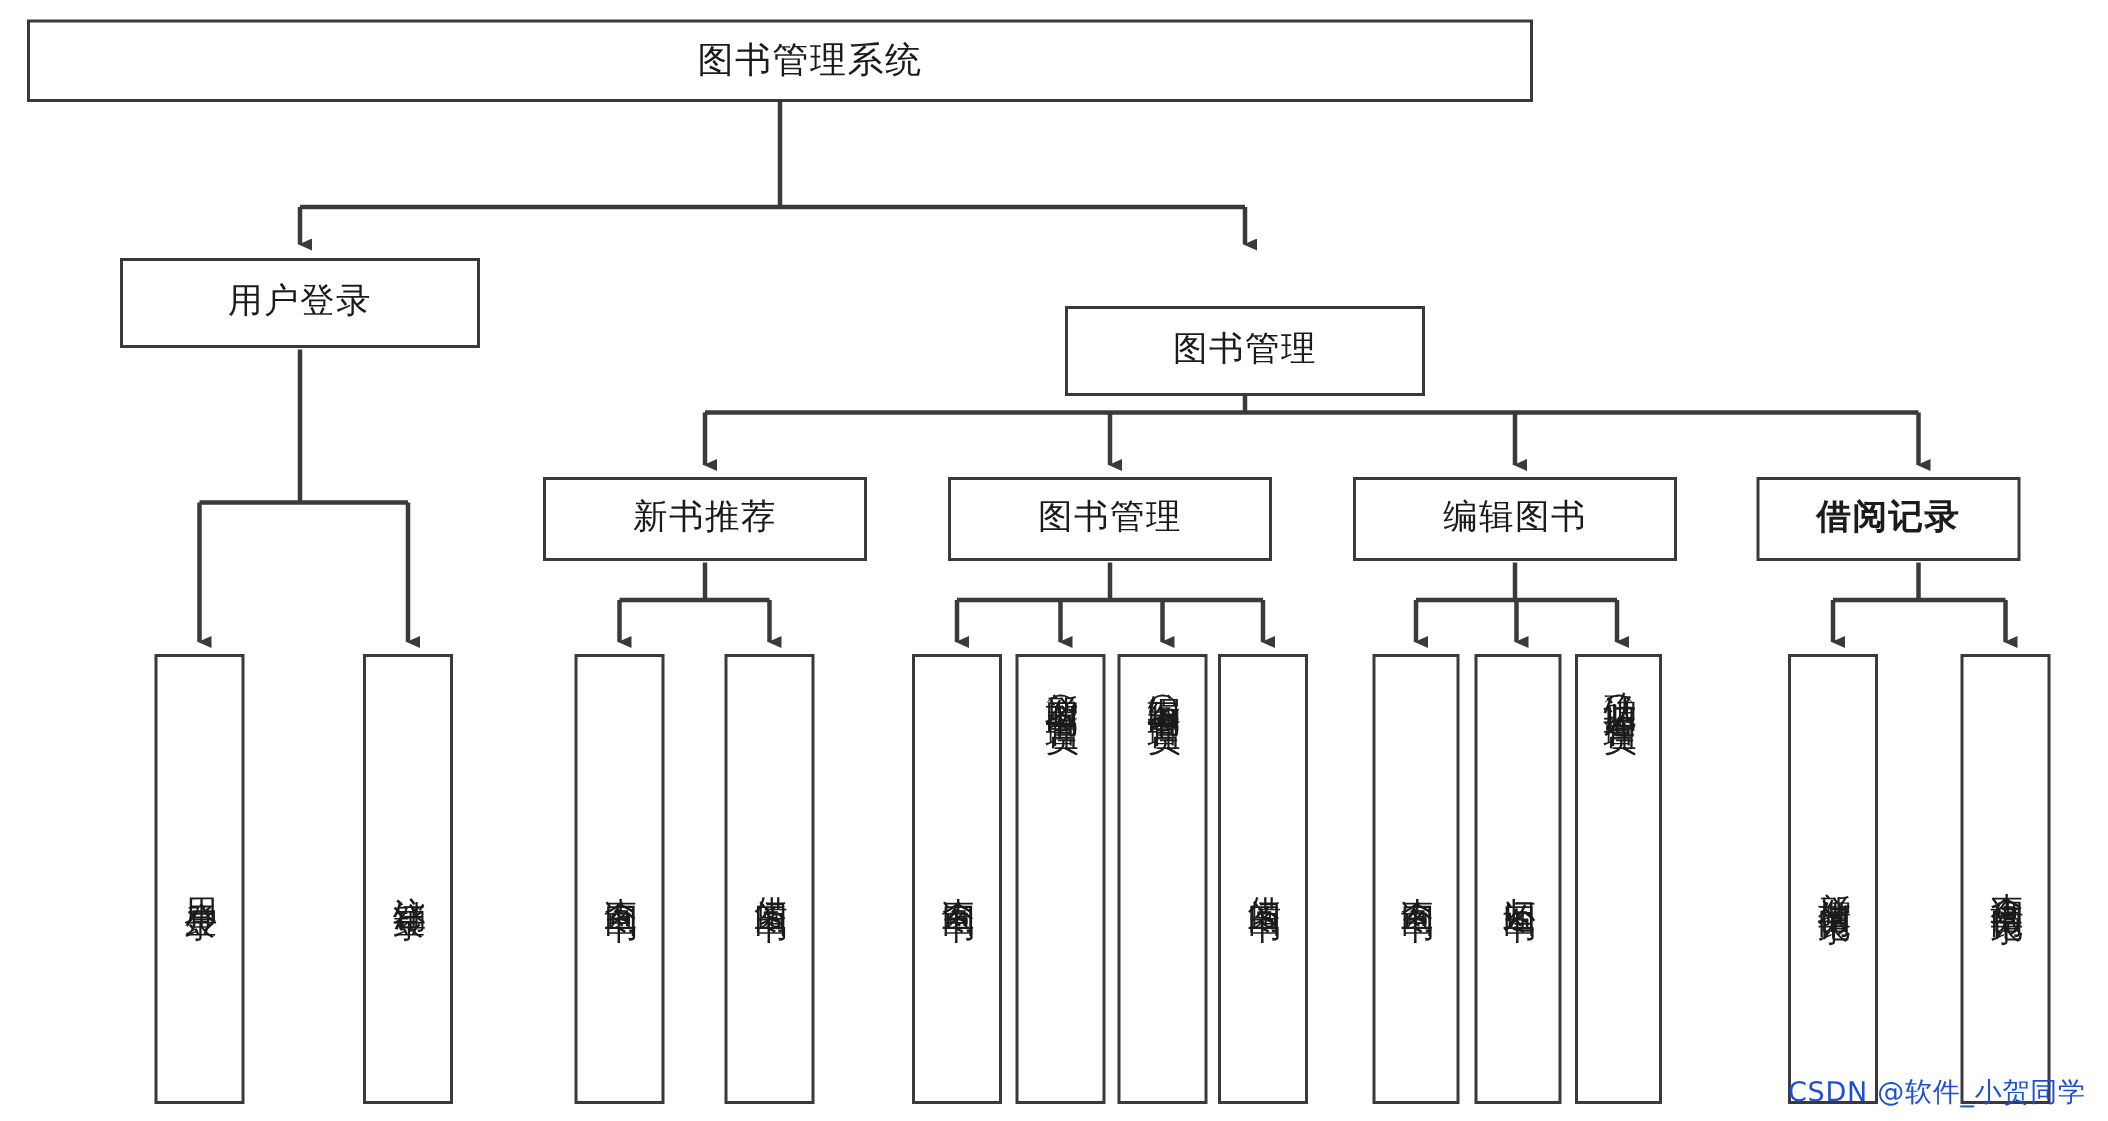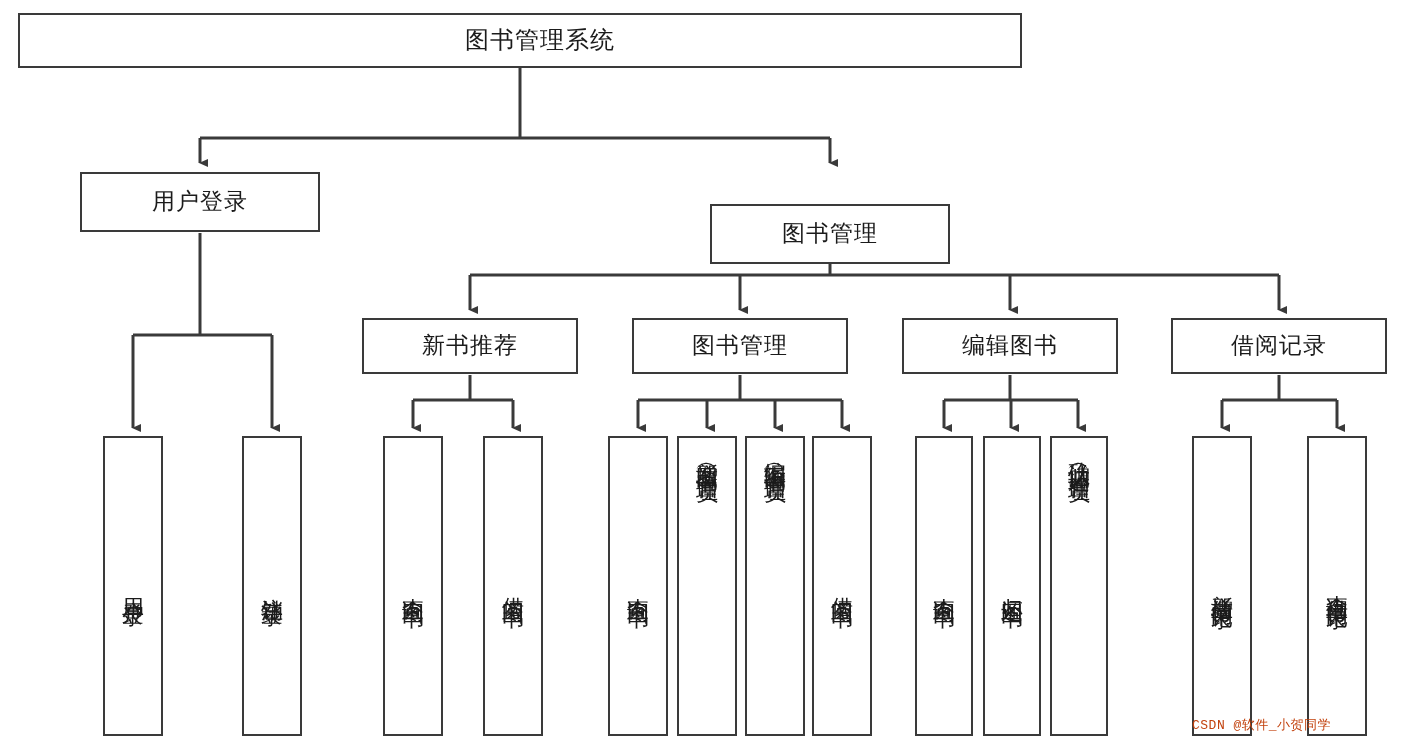--- a/index.html
+++ b/index.html
@@ -54,25 +54,24 @@
     letter-spacing: 3px;
     white-space: nowrap;
     line-height: 1;
     display: block;
   }
   .node.leaf.top-align {
     align-items: flex-start;
   }
   .watermark {
     position: absolute;
-    font-size: 13px;
-    color: #c2410c;
+    font-size: 18px;
+    color: #1d4ed8;
     white-space: nowrap;
     letter-spacing: 0.5px;
-    font-family: Liberation Mono, monospace;
   }
 </style>
 </head>
 <body>
 
 <div id="diagram-root">
 
   <svg id="diagram-svg" viewBox="0 0 1405 747" xmlns="http://www.w3.org/2000/svg">
     <defs>
       <marker id="arrow" markerWidth="10" markerHeight="10" refX="4" refY="8" orient="auto" markerUnits="userSpaceOnUse">
@@ -136,21 +135,21 @@
 
   <div class="node horiz" style="left:362px; top:318px; width:216px; height:56px;">
     <span>新书推荐</span>
   </div>
   <div class="node horiz" style="left:632px; top:318px; width:216px; height:56px;">
     <span>图书管理</span>
   </div>
   <div class="node horiz" style="left:902px; top:318px; width:216px; height:56px;">
     <span>编辑图书</span>
   </div>
-  <div class="node horiz" style="left:1171px; top:318px; width:216px; height:56px;">
+  <div class="node horiz" style="left:1171px; top:318px; width:176px; height:56px;font-weight:bold;">
     <span>借阅记录</span>
   </div>
 
   <div class="node leaf" style="left:103px; top:436px; width:60px; height:300px;">
     <span class="vtext">用户登录</span>
   </div>
   <div class="node leaf" style="left:242px; top:436px; width:60px; height:300px;">
     <span class="vtext">注销登录</span>
   </div>
 

